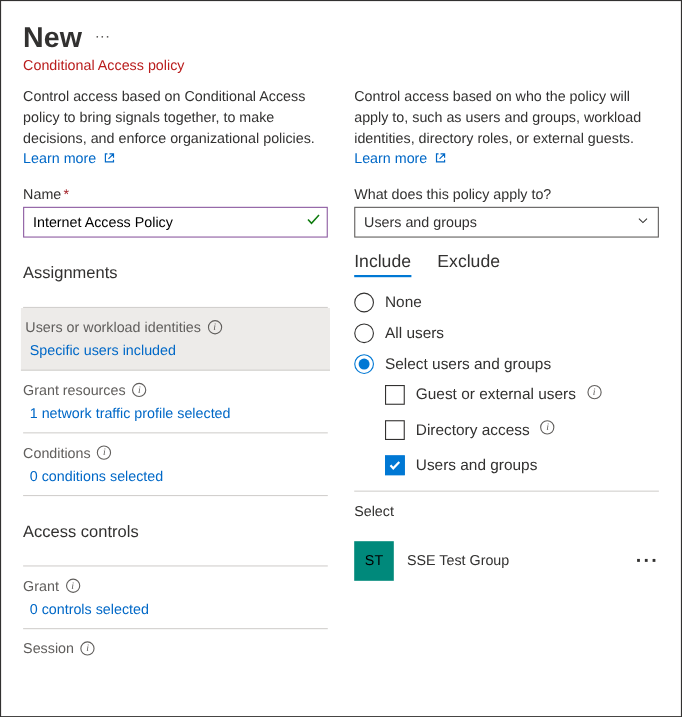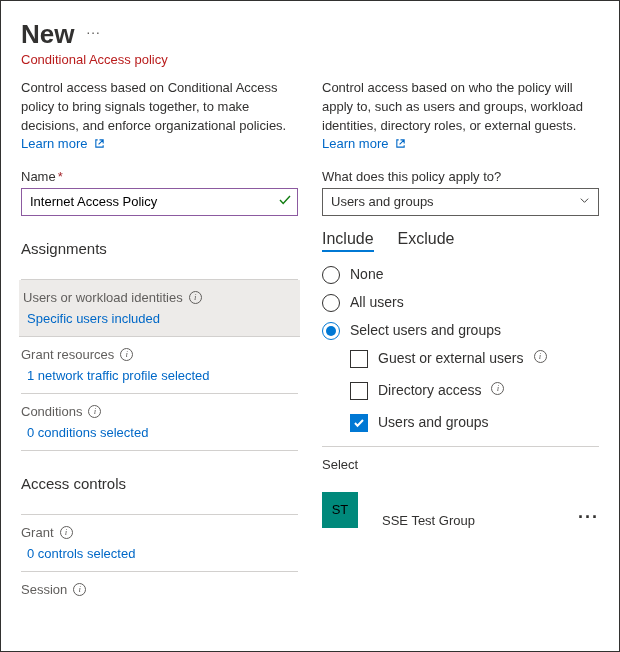--- a/index.html
+++ b/index.html
@@ -86,21 +86,21 @@
     width: 18px; height: 18px; border: 1px solid #323130;
     display: inline-flex; align-items: center; justify-content: center;
     flex-shrink: 0;
   }
   .checkbox.checked { background: #0078d4; border-color: #0078d4; color: #fff; }
   .checkbox.checked svg { width: 12px; height: 12px; }
   .divider { border-top: 1px solid #d2d0ce; margin-top: 8px; }
   .select-header { font-size: 13px; color: #323130; margin-top: 10px; }
   .group-link { color: #0068c7; font-size: 13px; margin-top: 6px; cursor: pointer; padding-left: 10px;}
   .group-item {
-    display: flex; align-items: flex-end; gap: 24px;
+    display: flex; align-items: center; gap: 12px;
     margin-top: 16px; padding: 4px 0;
   }
   .avatar {
     width: 36px; height: 36px; background: #00897b;
     display: flex; align-items: center; justify-content: center;
     color: #000; font-size: 13px; font-weight: 400;
   }
   .group-name { flex: 1; font-size: 13px; }
   .more-dots { font-size: 18px; font-weight: bold; color: #323130; cursor: pointer; letter-spacing: 1px;}
 </style>

